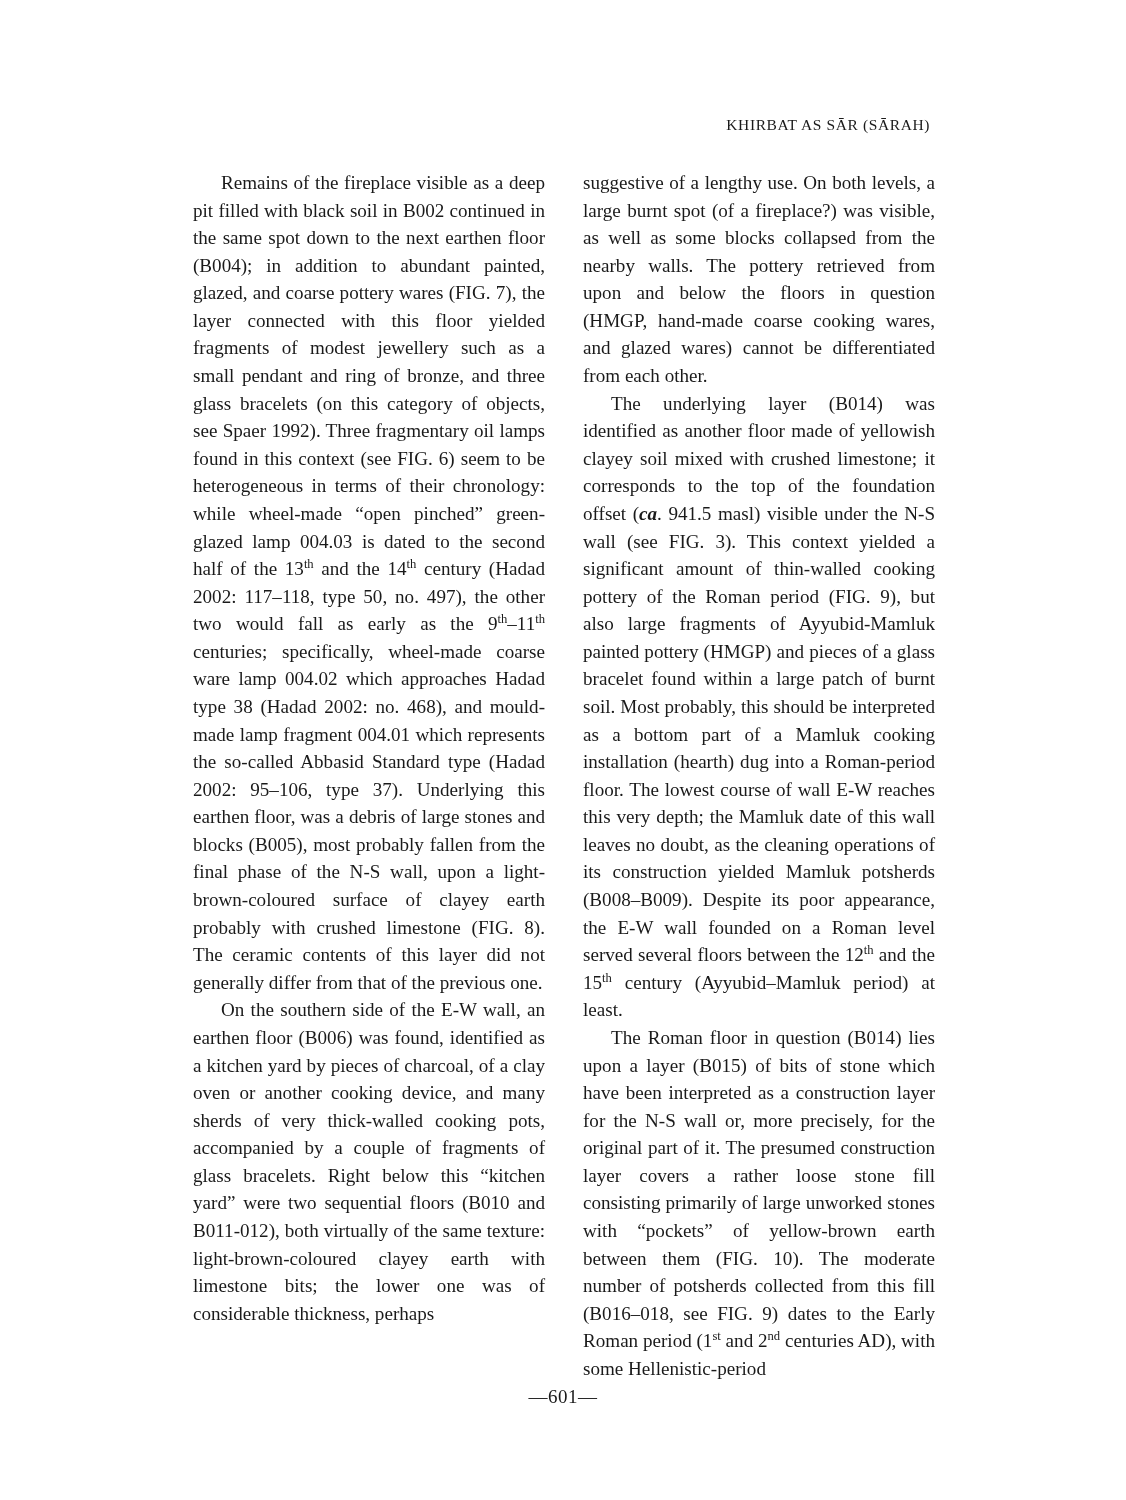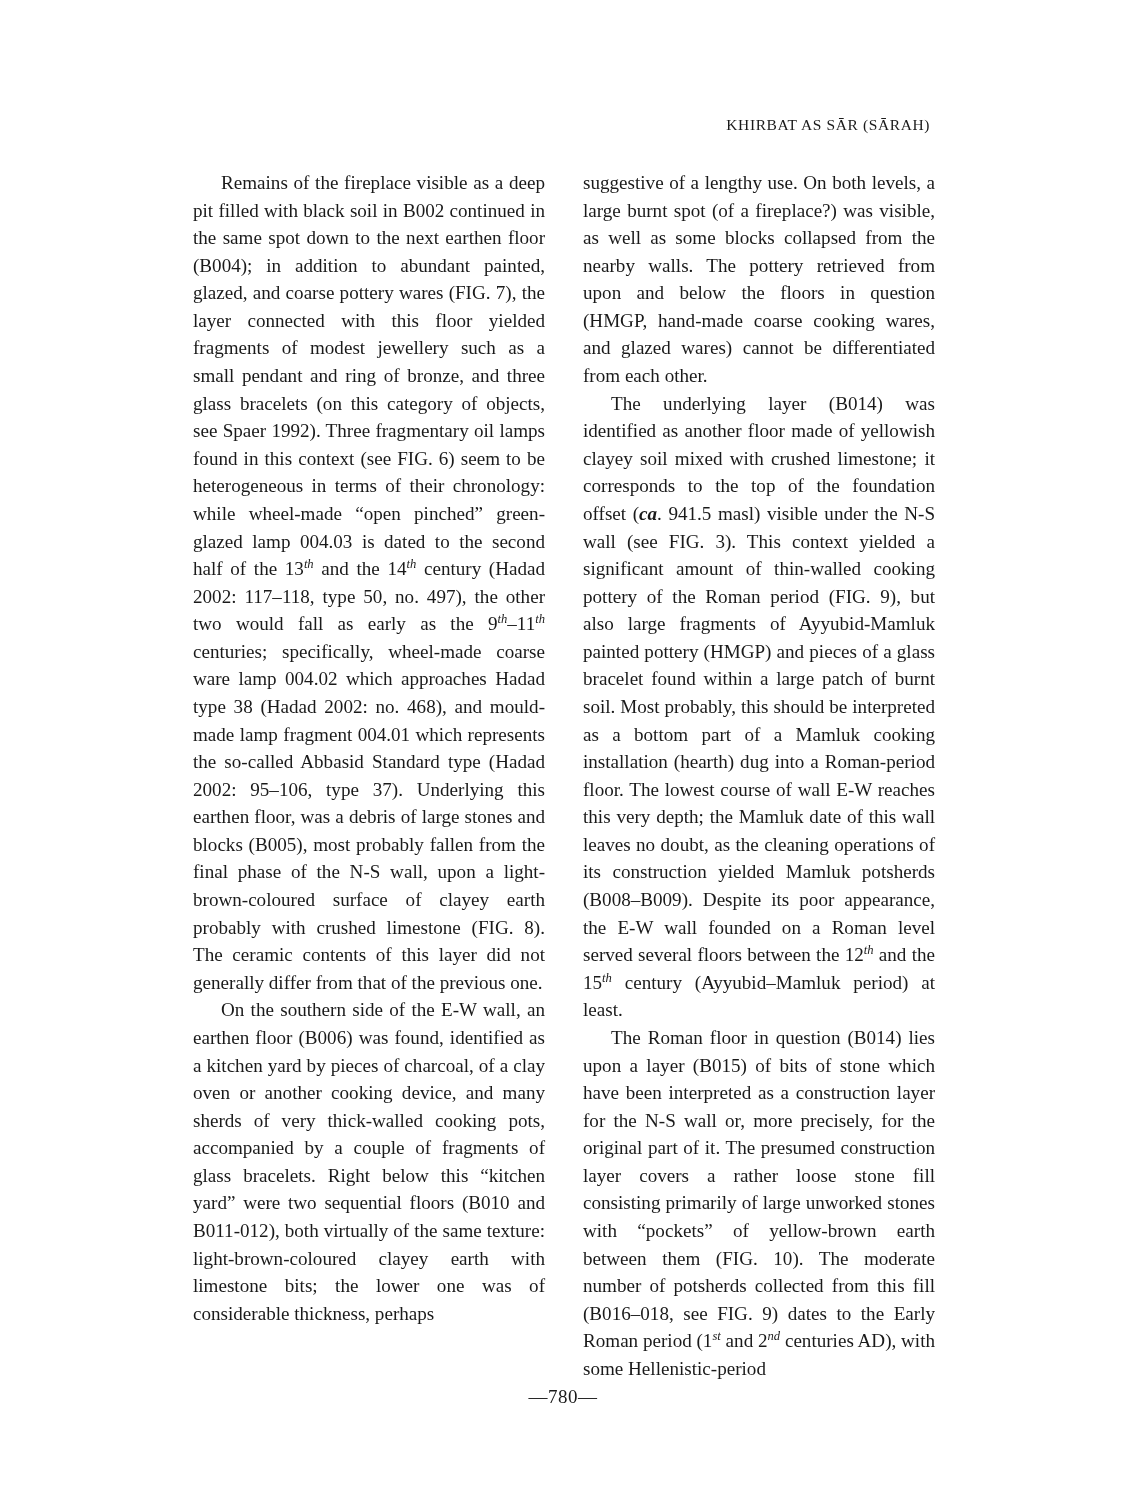--- a/index.html
+++ b/index.html
@@ -55,21 +55,20 @@
     hyphens: manual;
     font-family: "Liberation Serif", serif;
   }
   .col p.indent {
     text-indent: 28px;
   }
   sup {
     font-size: 0.66em;
     vertical-align: super;
     line-height: 0;
-    font-style: italic;
   }
   em {
     font-style: italic;
     font-weight: bold;
   }
   .folio {
     position: absolute;
     top: 1382px;
     left: 0;
     width: 1126px;
@@ -104,15 +103,15 @@
       <p class="indent">
         <span>The underlying layer (B014) was identified as another floor made of yellowish clayey soil mixed with crushed limestone; it corresponds to the top of the foundation offset (<em>ca</em>. 941.5 masl) visible under the N-S wall (see FIG. 3). This context yielded a significant amount of thin-walled cooking pottery of the Roman period (FIG. 9), but also large fragments of Ayyubid-Mamluk painted pottery (HMGP) and pieces of a glass bracelet found within a large patch of burnt soil. Most probably, this should be interpreted as a bottom part of a Mamluk cooking installation (hearth) dug into a Roman-period floor. The lowest course of wall E-W reaches this very depth; the Mamluk date of this wall leaves no doubt, as the cleaning operations of its construction yielded Mamluk potsherds (B008–B009). Despite its poor appearance, the E-W wall founded on a Roman level served several floors between the 12<sup>th</sup> and the 15<sup>th</sup> century (Ayyubid–Mamluk period) at least.</span>
       </p>
       <p class="indent">
         <span>The Roman floor in question (B014) lies upon a layer (B015) of bits of stone which have been interpreted as a construction layer for the N-S wall or, more precisely, for the original part of it. The presumed construction layer covers a rather loose stone fill consisting primarily of large unworked stones with “pockets” of yellow-brown earth between them (FIG. 10). The moderate number of potsherds collected from this fill (B016–018, see FIG. 9) dates to the Early Roman period (1<sup>st</sup> and 2<sup>nd</sup> centuries AD), with some Hellenistic-period</span>
       </p>
     </div>
 
   </div>
 
-  <div class="folio">—780—</div>
+  <div class="folio">—601—</div>
 
 </div>
 
 </body></html>

